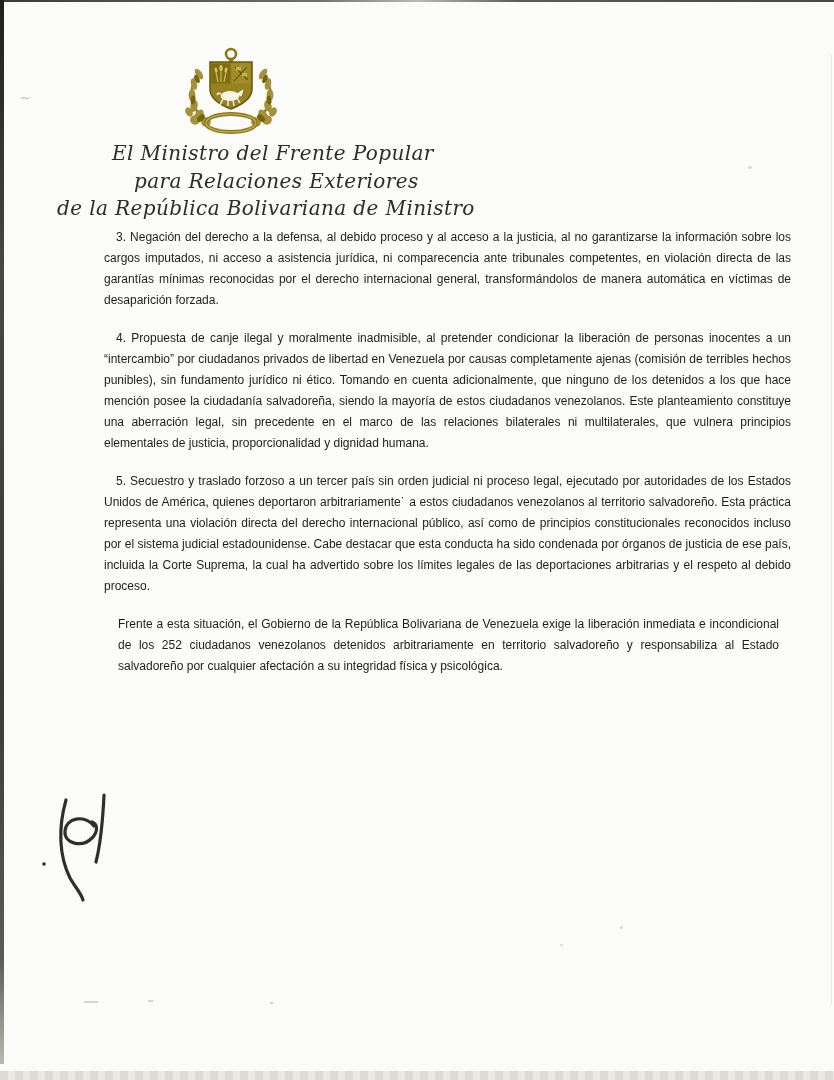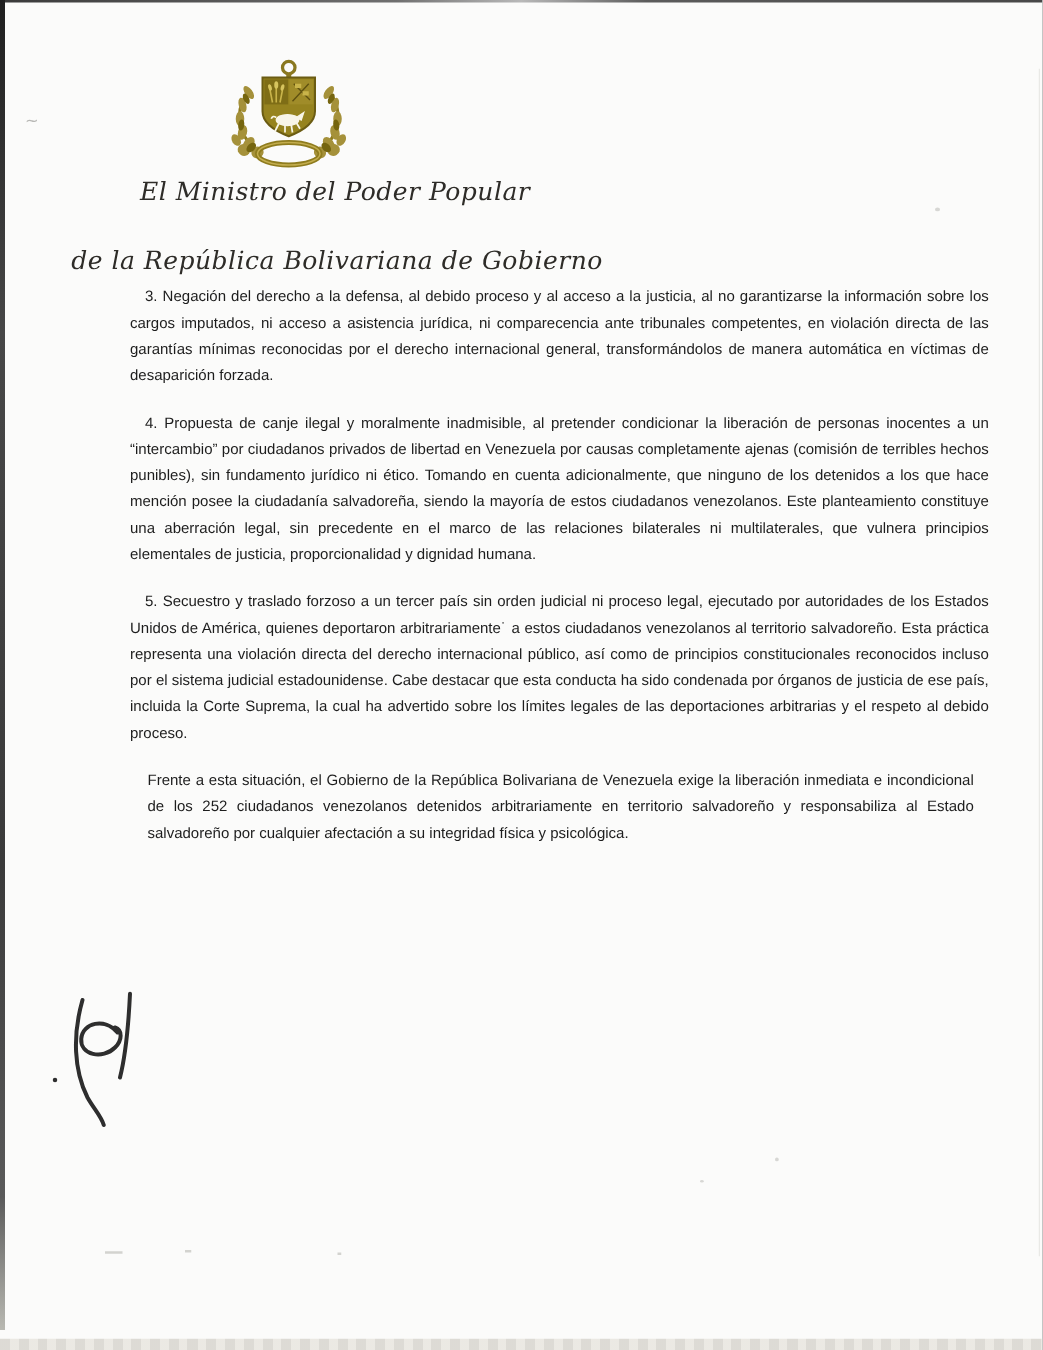--- a/index.html
+++ b/index.html
@@ -125,22 +125,23 @@
 
       <g fill="#f8f5e8" stroke="#f8f5e8">
         <ellipse cx="47" cy="50" rx="9" ry="4.4"></ellipse>
         <path d="M54,48 l6,-4 l-2,6 z"></path>
         <path d="M40,53 l-3,6 M45,54 v6 M50,54 l1,6 M54,52 l3,5" fill="none" stroke-width="1.4"></path>
         <path d="M38,48 q-3,-2 -4,1" fill="none" stroke-width="1.4"></path>
       </g>
     </svg>
   </div>
 
-  <div class="lh lh1">El Ministro del Poder Popular</div>
-  <div class="lh lh3">de la República Bolivariana de Gobierno</div>
+  <div class="lh lh1">El Ministro del Frente Popular</div>
+  <div class="lh lh2">para Relaciones Exteriores</div>
+  <div class="lh lh3">de la República Bolivariana de Ministro</div>
 
   <div class="body-text">
     <p class="para">3. Negación del derecho a la defensa, al debido proceso y al acceso a la justicia, al no garantizarse la información sobre los cargos imputados, ni acceso a asistencia jurídica, ni comparecencia ante tribunales competentes, en violación directa de las garantías mínimas reconocidas por el derecho internacional general, transformándolos de manera automática en víctimas de desaparición forzada.</p>
     <p class="para">4. Propuesta de canje ilegal y moralmente inadmisible, al pretender condicionar la liberación de personas inocentes a un “intercambio” por ciudadanos privados de libertad en Venezuela por causas completamente ajenas (comisión de terribles hechos punibles), sin fundamento jurídico ni ético. Tomando en cuenta adicionalmente, que ninguno de los detenidos a los que hace mención posee la ciudadanía salvadoreña, siendo la mayoría de estos ciudadanos venezolanos. Este planteamiento constituye una aberración legal, sin precedente en el marco de las relaciones bilaterales ni multilaterales, que vulnera principios elementales de justicia, proporcionalidad y dignidad humana.</p>
     <p class="para">5. Secuestro y traslado forzoso a un tercer país sin orden judicial ni proceso legal, ejecutado por autoridades de los Estados Unidos de América, quienes deportaron arbitrariamente˙ a estos ciudadanos venezolanos al territorio salvadoreño. Esta práctica representa una violación directa del derecho internacional público, así como de principios constitucionales reconocidos incluso por el sistema judicial estadounidense. Cabe destacar que esta conducta ha sido condenada por órganos de justicia de ese país, incluida la Corte Suprema, la cual ha advertido sobre los límites legales de las deportaciones arbitrarias y el respeto al debido proceso.</p>
     <p class="para closing">Frente a esta situación, el Gobierno de la República Bolivariana de Venezuela exige la liberación inmediata e incondicional de los 252 ciudadanos venezolanos detenidos arbitrariamente en territorio salvadoreño y responsabiliza al Estado salvadoreño por cualquier afectación a su integridad física y psicológica.</p>
   </div>
 
   <svg class="margin-mark" viewBox="0 0 86 122" xmlns="http://www.w3.org/2000/svg">
     <g fill="none" stroke="#2e2e2e" stroke-width="3.2" stroke-linecap="round">

